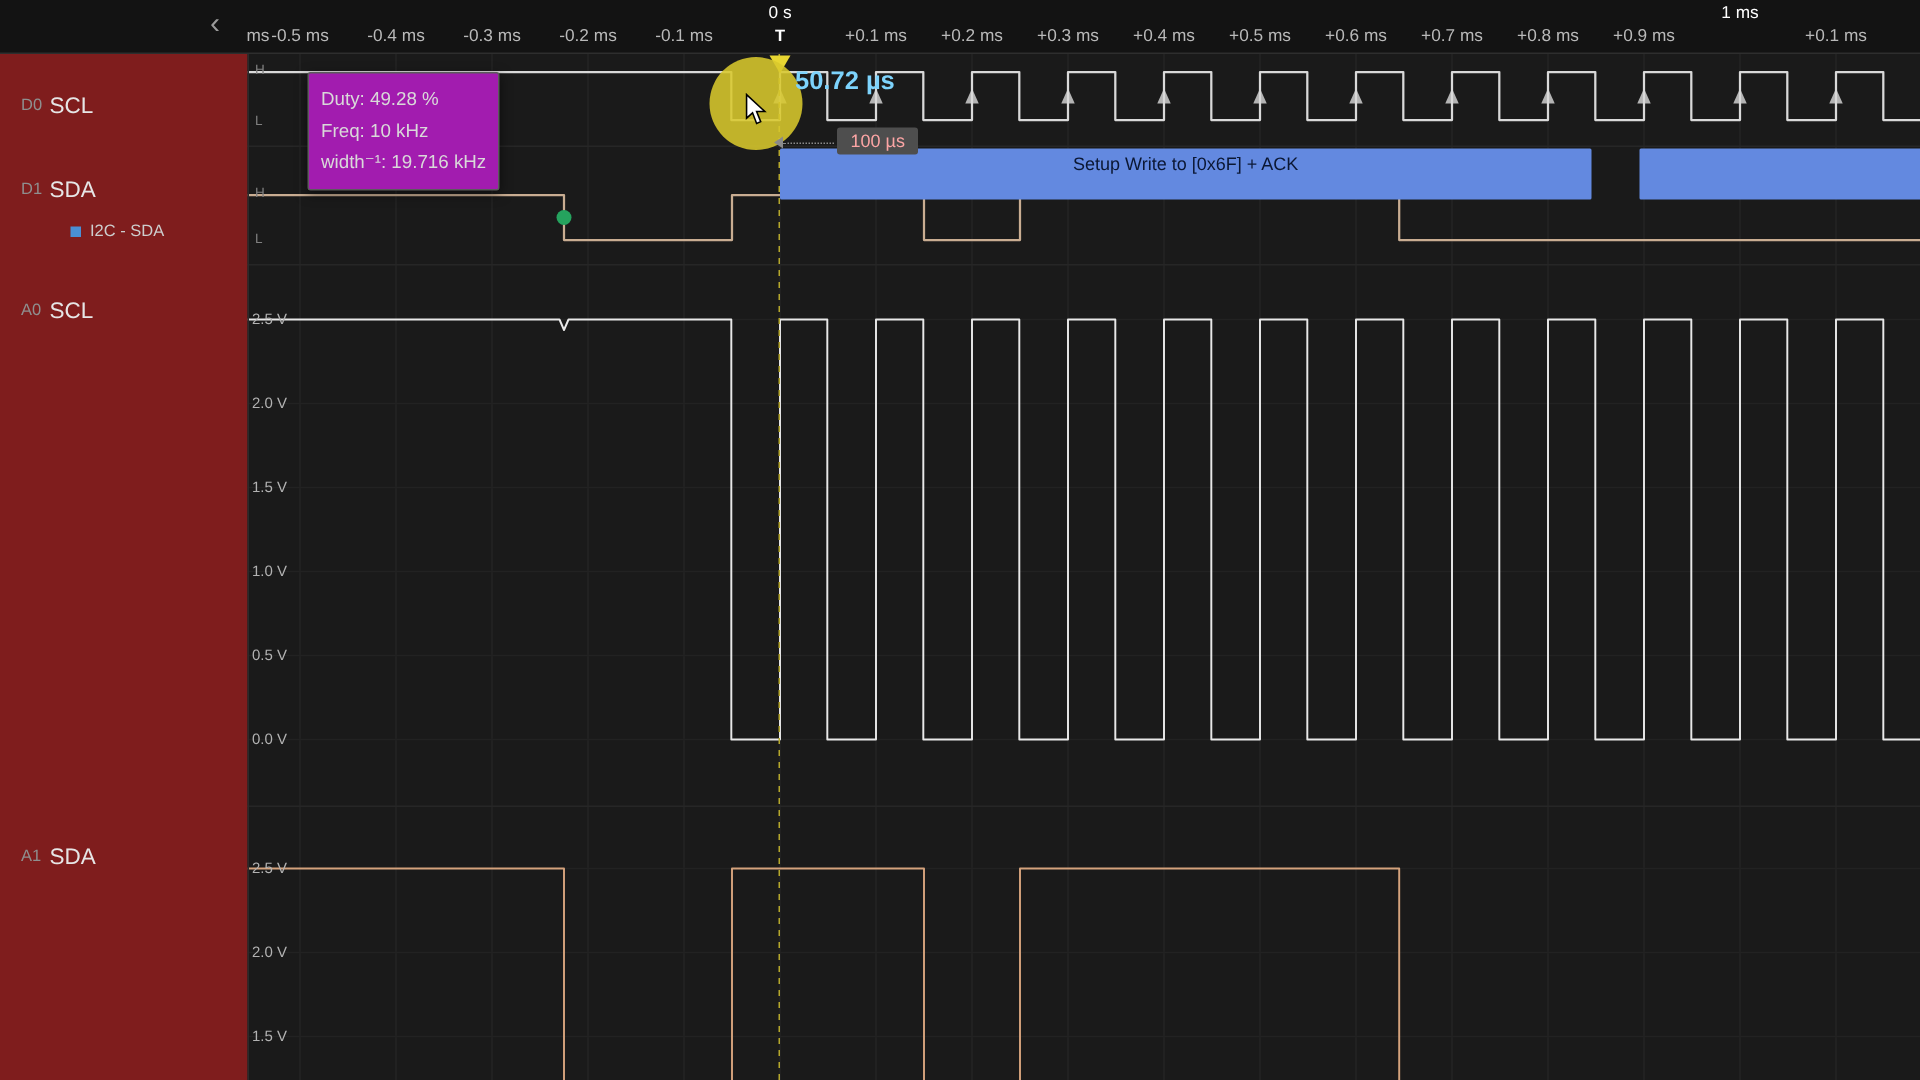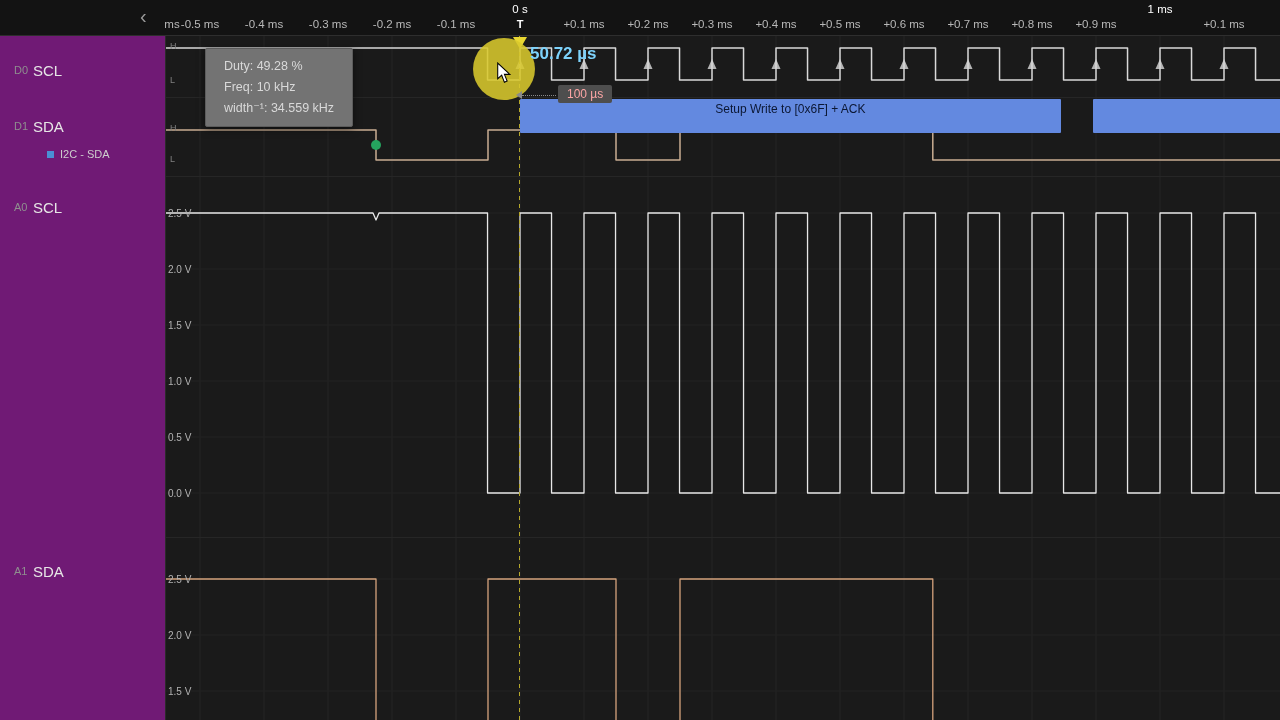--- a/index.html
+++ b/index.html
@@ -9,21 +9,21 @@
   #wave-svg{position:absolute;top:0;left:0;z-index:1}
   .sep{position:absolute;left:0;width:1280px;height:1px;background:#262626;z-index:1}
   #vdiv{position:absolute;top:0;left:165px;width:1px;height:720px;background:#2b2b2b;z-index:3}
   #ruler{position:absolute;top:0;left:0;width:1280px;height:36px;background:#131313;
          border-bottom:1px solid #2e2e2e;z-index:5}
   .rlab{position:absolute;top:18px;transform:translateX(-50%);white-space:nowrap;
         color:#b9b9b9;font-size:11.5px}
   .rlab.major{top:3px;color:#ffffff;font-weight:400}
   .rlab.trig{top:18px;color:#ffffff;font-weight:700;font-size:11px}
   #collapse{position:absolute;top:6px;left:140px;color:#9a9a9a;font-size:20px;line-height:20px;cursor:pointer}
-  #sidebar{position:absolute;top:36px;left:0;width:165px;height:684px;background:#701a75;z-index:2}
+  #sidebar{position:absolute;top:36px;left:0;width:165px;height:684px;background:#7f1d1d;z-index:2}
   .chan{position:absolute;left:0;height:20px;display:flex;align-items:center;cursor:pointer}
   .cid{display:inline-block;width:33px;padding-left:14px;color:#8f8f8f;font-size:11px}
   .cname{color:#e6e6e6;font-size:15px}
   .analyzer{position:absolute;left:47px;display:flex;align-items:center;gap:6px;cursor:pointer}
   .abullet{width:7px;height:7px;background:#4a8fd4;display:inline-block}
   .atext{color:#cdcdcd;font-size:11px}
   .vlab{position:absolute;left:168px;color:#b2b2b2;font-size:10px;z-index:2}
   .hl{position:absolute;left:170px;color:#808080;font-size:9px;z-index:2}
   .ann{position:absolute;height:34px;color:#0b1733;font-size:12px;text-align:center;
        line-height:20px;z-index:2;overflow:hidden;border-radius:1px;cursor:pointer}
@@ -35,22 +35,22 @@
        background:rgba(216,200,44,0.88);z-index:6}
   #cursor-arrow{position:absolute;top:62px;left:496px;z-index:8}
   #edge-width{position:absolute;top:44px;left:530px;color:#7dd3fc;font-size:17px;font-weight:700;z-index:7}
   #period-connector{position:absolute;top:95px;left:522px;width:34px;border-top:1px dotted #8a8a8a;z-index:7}
   #period-arrow{position:absolute;top:91px;left:516px;width:0;height:0;z-index:7;
        border-top:4px solid transparent;border-bottom:4px solid transparent;border-right:6px solid #8a8a8a}
   #period-tag{position:absolute;top:85px;left:558px;background:#4e4e4e;color:#fca5a5;
        font-size:12px;padding:2px 9px;border-radius:2px;z-index:7}
   #start-dot{position:absolute;top:140px;left:371px;width:10px;height:10px;border-radius:50%;
        background:#25a35e;z-index:3}
-  #tooltip{position:absolute;top:48px;left:205px;background:#737373;border:1px solid #5c5c5c;
-       border-radius:2px;padding:7px 18px;color:#d9d9d9;font-size:12.5px;line-height:21px;
+  #tooltip{position:absolute;top:48px;left:205px;background:#a21caf;border:1px solid #5c5c5c;
+       border-radius:2px;padding:7px 8px;color:#d9d9d9;font-size:12.5px;line-height:21px;
        box-shadow:0 2px 8px rgba(0,0,0,.5);z-index:10;white-space:nowrap}
 </style>
 </head>
 <body>
 
 <div id="app">
 
   <svg id="wave-svg" width="1282" height="720">
       <line x1="200" y1="29" x2="200" y2="36" stroke="#7a7a7a" stroke-width="1"></line>
       <line x1="200" y1="36" x2="200" y2="720" stroke="#242424" stroke-width="1"></line>
@@ -196,16 +196,16 @@
   </svg>
 
   <div id="edge-width">50.72 µs</div>
   <div id="period-connector"></div>
   <div id="period-arrow"></div>
   <div id="period-tag">100 µs</div>
 
   <div id="tooltip">
     <div>Duty: 49.28 %</div>
     <div>Freq: 10 kHz</div>
-    <div>width⁻¹: 34.559 kHz</div>
+    <div>width⁻¹: 19.716 kHz</div>
   </div>
 
 </div>
 
 </body></html>

